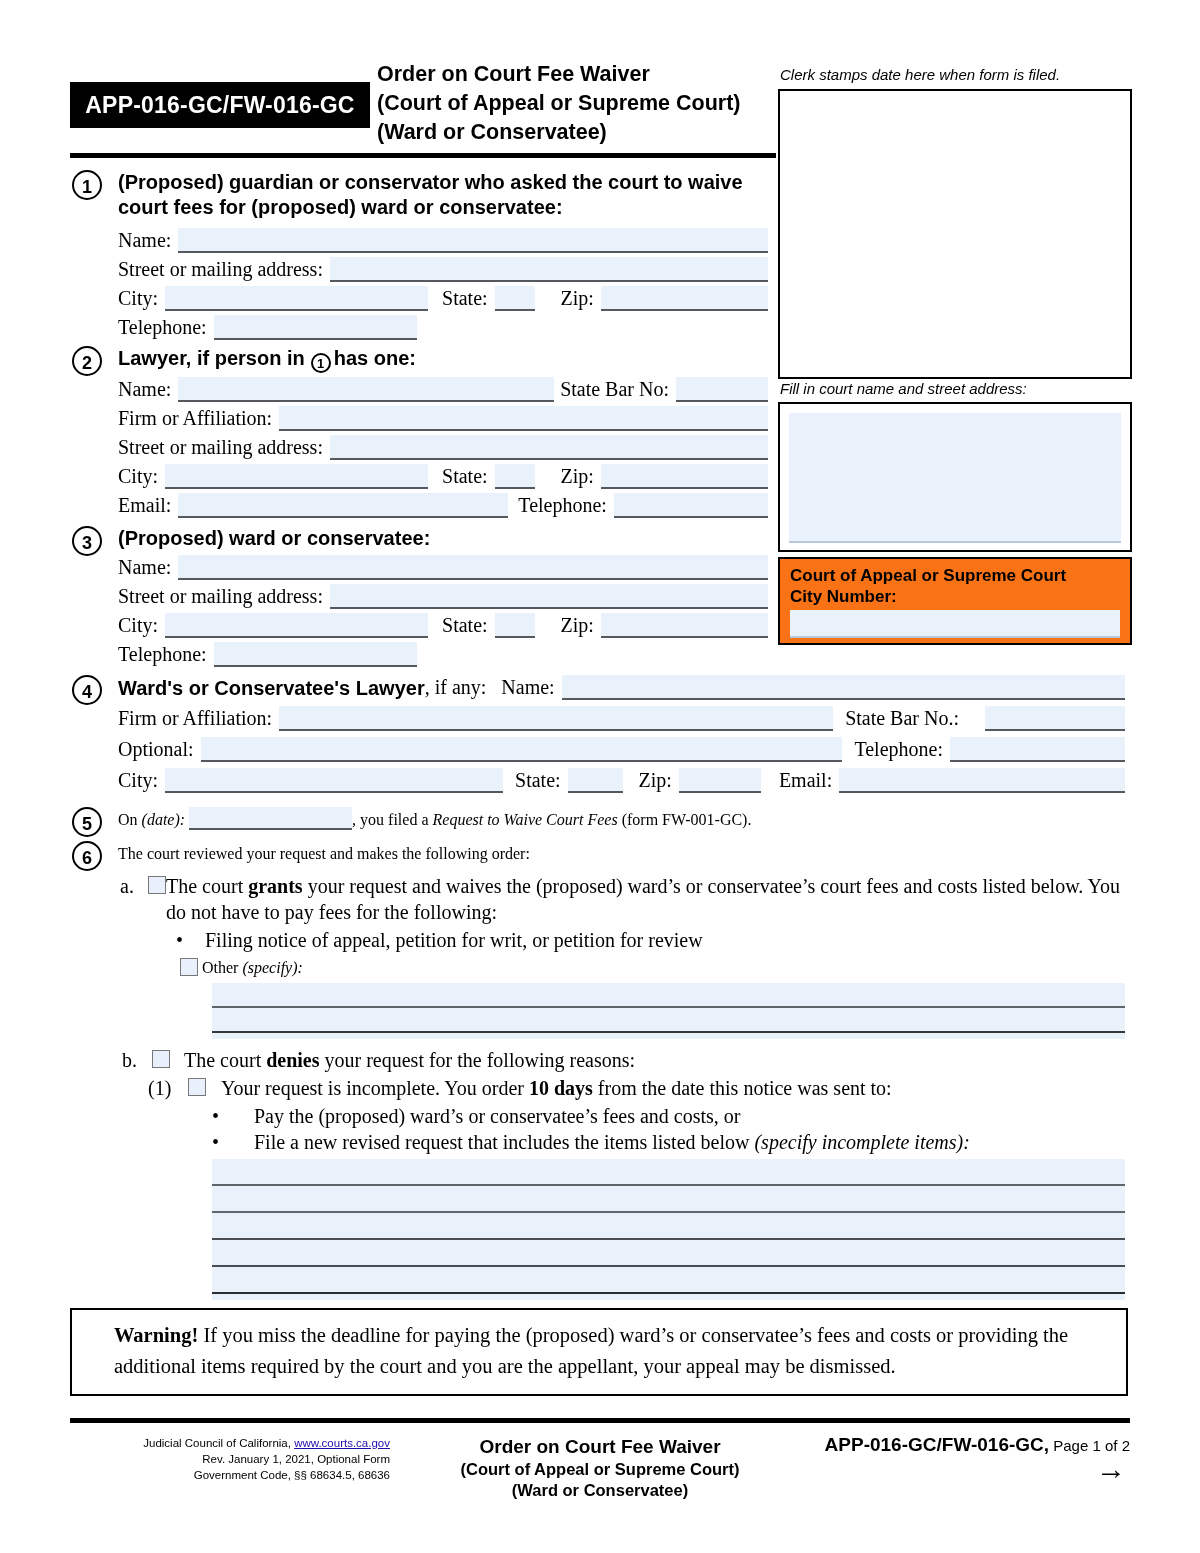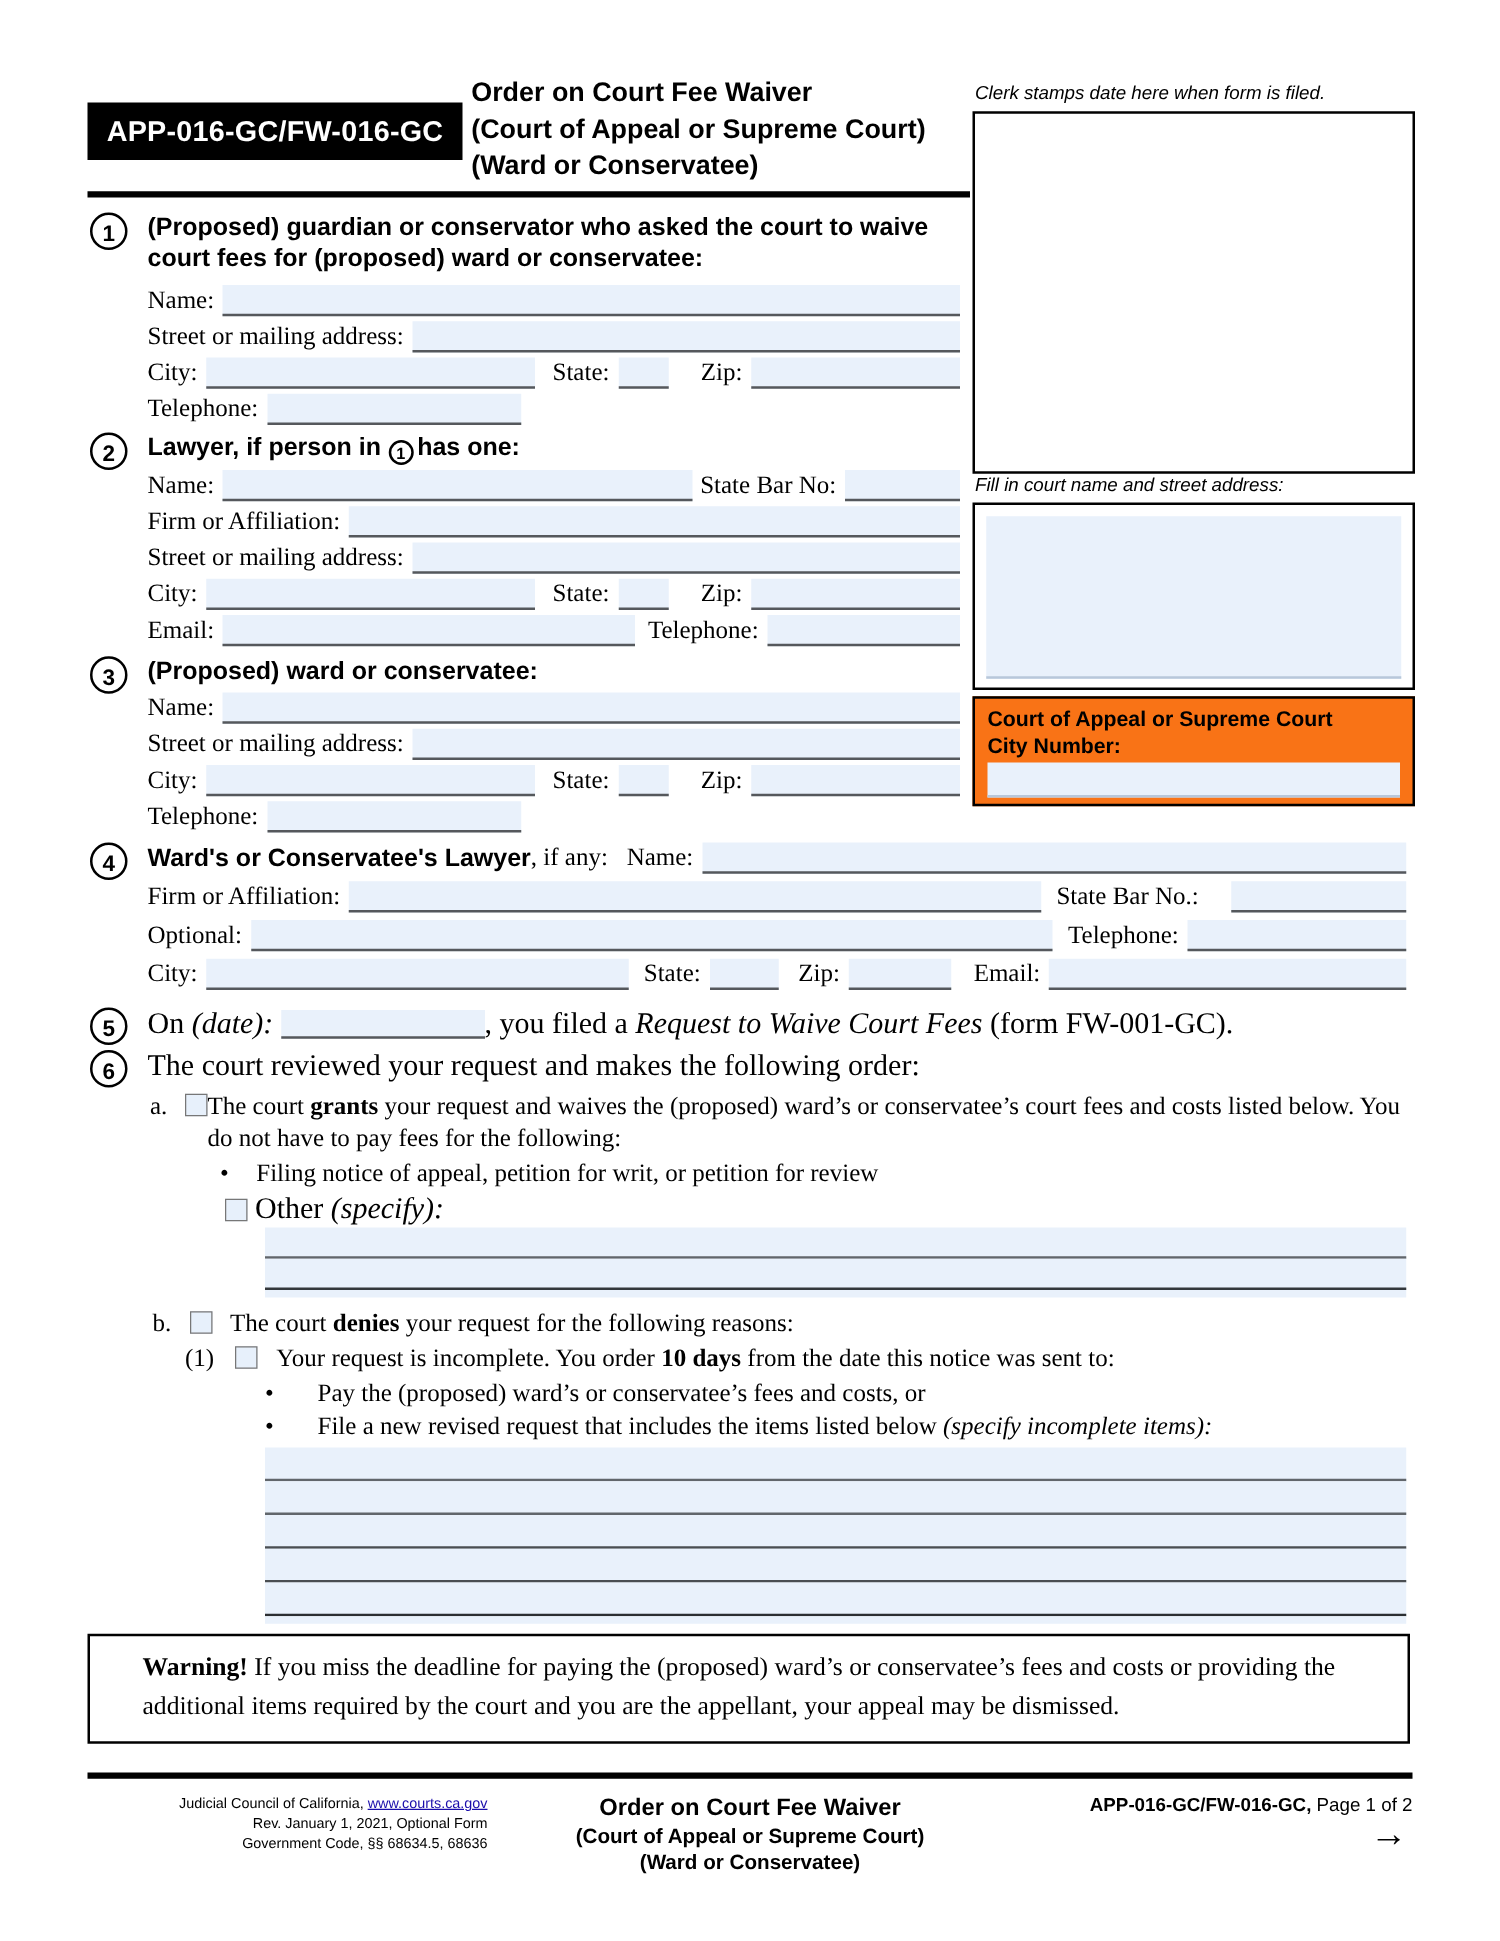--- a/index.html
+++ b/index.html
@@ -30,21 +30,21 @@
   .sh{margin-left:48px;font:bold 20px/25px "Liberation Sans",sans-serif;}
   .icirc{display:inline-block;width:20px;height:20px;border:2px solid #000;border-radius:50%;box-sizing:border-box;
          text-align:center;font:bold 13px/17px "Liberation Sans",sans-serif;vertical-align:-3px;margin:0 3px 0 6px;}
 
   .frow{display:flex;align-items:center;margin-left:48px;margin-top:4px;}
   .lbl{font-size:20px;line-height:23px;white-space:nowrap;padding-right:7px;}
   .fld{height:23px;background:#e9f1fb;border-bottom:2px solid #55585c;box-sizing:content-box;flex:none;}
   .grow{flex:1 1 auto;}
   .ifld{display:inline-block;height:21px;background:#e9f1fb;border-bottom:2px solid #55585c;vertical-align:-5px;}
 
-  .body-txt{font-size:24px;line-height:26px;}
+  .body-txt{font-size:16px;line-height:26px;}
   .itm{display:flex;font-size:20px;line-height:26px;}
   .mk{flex:none;}
   .cb{flex:none;width:18px;height:18px;margin-top:3px;background:#e7f0fb;border:1.5px solid #777;box-sizing:border-box;}
   .icb{display:inline-block;width:18px;height:18px;background:#e7f0fb;border:1.5px solid #777;box-sizing:border-box;vertical-align:-3px;}
   .blt{flex:none;}
   .rl{background:#e9f1fb;border-bottom:2px solid #61666b;}
   .rstrip{background:#e9f1fb;}
 
   .warn{margin-top:8px;margin-right:2px;border:2px solid #000;padding:10px 30px 12px 42px;
         font-size:20.5px;line-height:31px;background:#fff;}
@@ -52,21 +52,21 @@
   
   .footer{position:absolute;left:70px;right:70px;top:1418px;}
   .fbar{height:5px;background:#000;}
   .f2{display:flex;margin-top:12px;}
   .f-left{width:320px;font:11.5px/16px "Liberation Sans",sans-serif;text-align:right;}
   .f-left a{color:#1a0dab;text-decoration:underline;cursor:pointer;}
   .f-center{flex:1;text-align:center;font-family:"Liberation Sans",sans-serif;font-weight:bold;}
   .fc1{font-size:19px;line-height:24px;}
   .fc2{font-size:16.5px;line-height:21px;}
   .f-right{width:320px;text-align:right;font:15px/19px "Liberation Sans",sans-serif;}
-  .f-right b{font-size:15px;}
+  .f-right b{font-size:19px;}
   .f-arrow{margin-top:0;padding-right:4px;font:bold 30px/28px "Liberation Sans",sans-serif;text-align:right;}
 
   i,.it{font-style:italic;}
   b,.bd{font-weight:bold;}
 </style>
 </head>
 <body>
 
 <div class="page">
 

